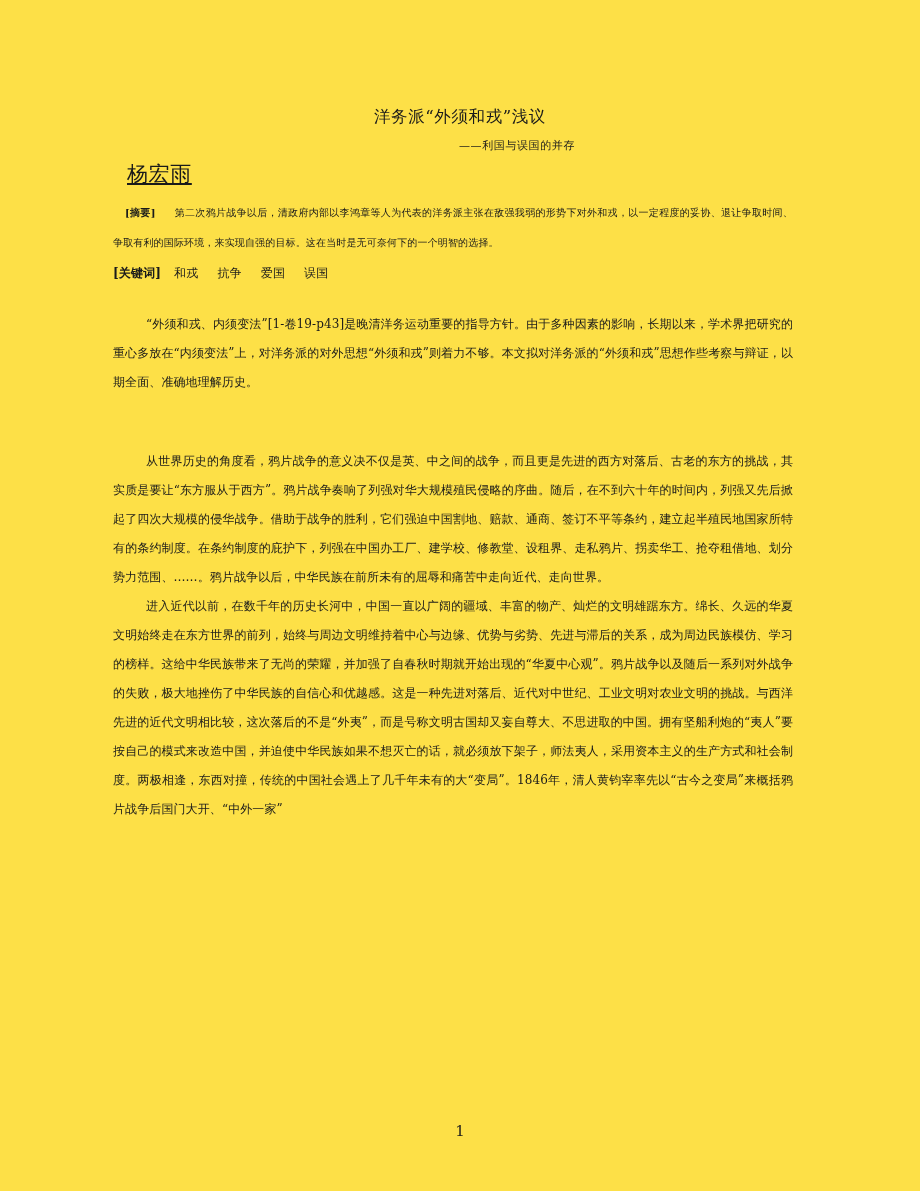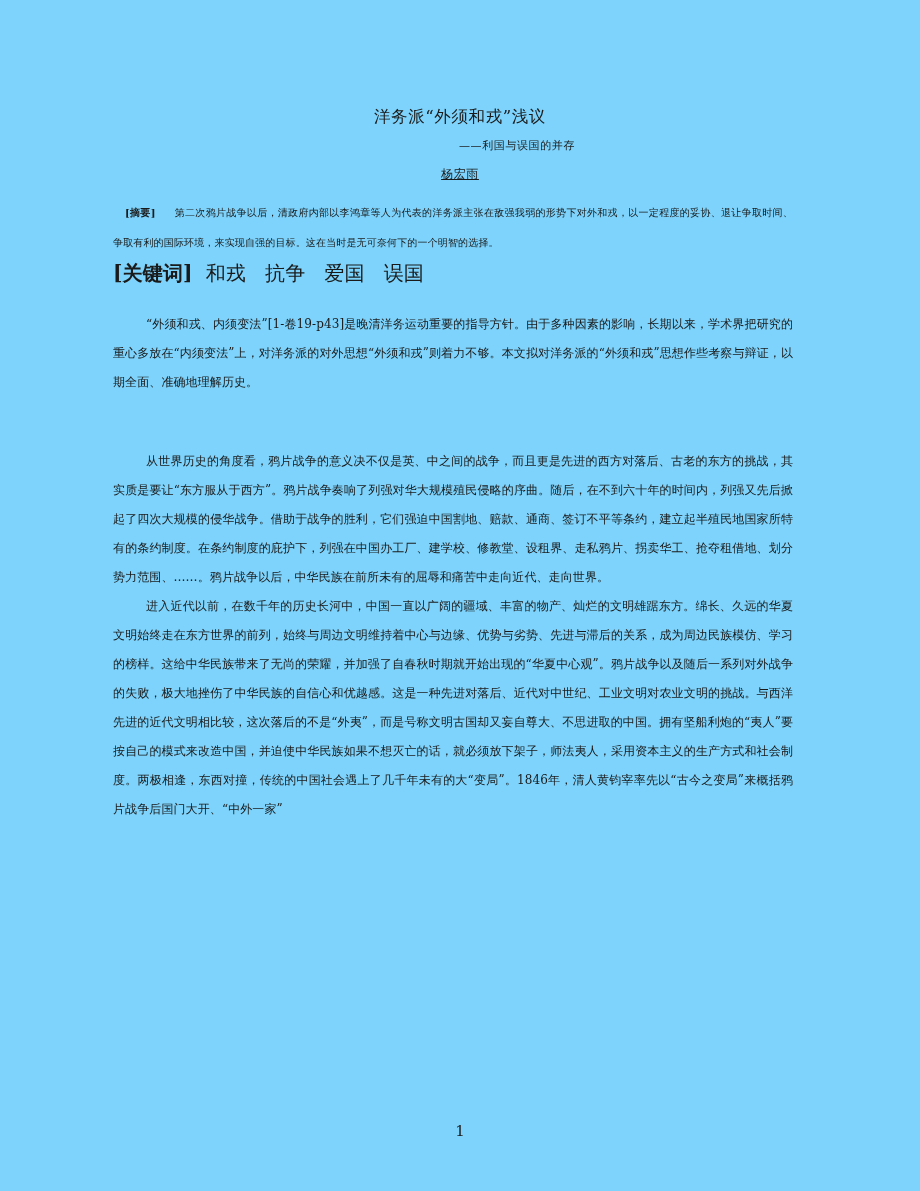--- a/index.html
+++ b/index.html
@@ -8,21 +8,21 @@
     background: #ffffff;
   }
   body {
     font-family: "DejaVu Serif", "Liberation Serif", serif;
     color: #1a1a1a;
   }
   .page {
     position: relative;
     width: 920px;
     height: 1191px;
-    background: #7dd3fc;
+    background: #fde047;
     overflow: hidden;
   }
   .content {
     position: absolute;
     left: 113px;
     top: 0;
     width: 680px;
   }
 
   
@@ -37,42 +37,41 @@
     padding-left: 14px;
   }
   .doc-subtitle {
     text-align: center;
     font-size: 11px;
     line-height: 29px;
     letter-spacing: 0.6px;
     padding-left: 128px;
   }
   .doc-author {
-    text-align: center;
-    font-size: 12px;
+    font-size: 21px;
     line-height: 29px;
     letter-spacing: 0.6px;
     padding-left: 14px;
     text-decoration: underline;
   }
 
   
   .abstract-block {
     margin-top: 9px;
   }
   .abstract-para {
     font-size: 10px;
     line-height: 30px;
     text-align: justify;
     text-justify: inter-ideograph;
     text-indent: 12px;
     letter-spacing: 0.15px;
   }
   .kw-line {
-    font-size: 20px;
+    font-size: 12px;
     line-height: 30px;
     letter-spacing: 0.15px;
     white-space: nowrap;
   }
   .lbl {
     font-weight: bold;
   }
   .gap-sm { display: inline-block; width: 13px; }
   .gap-md { display: inline-block; width: 19px; }
 

